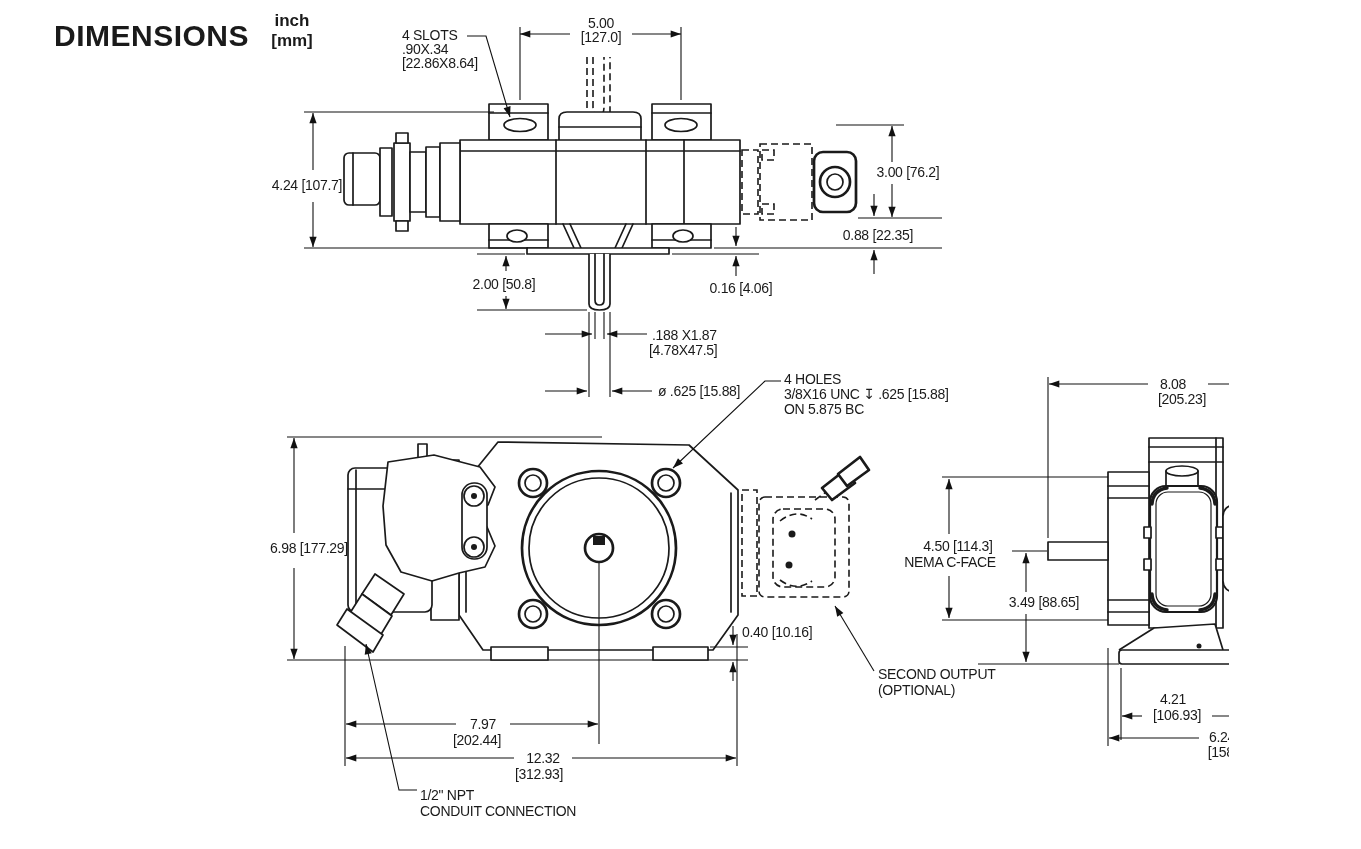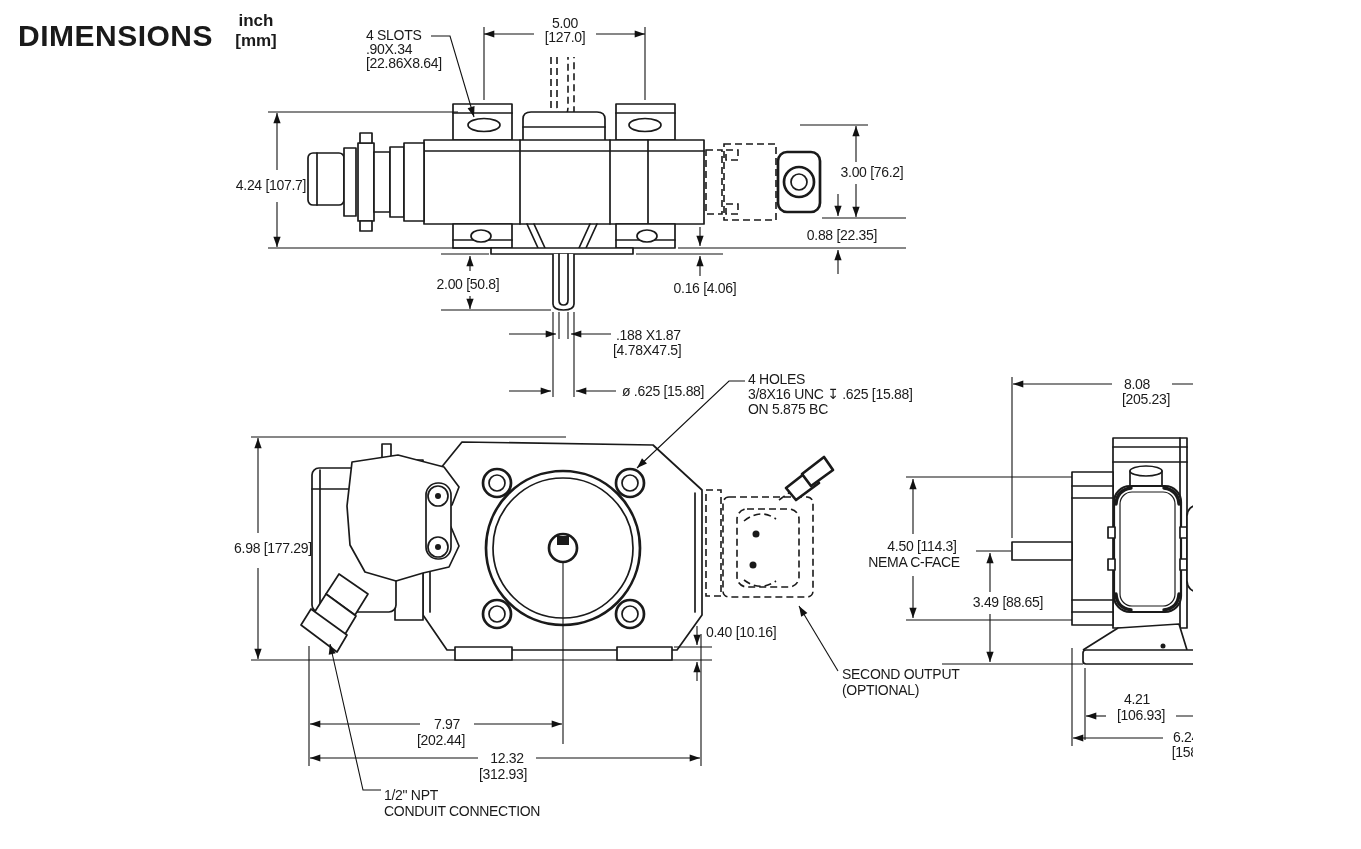--- a/index.html
+++ b/index.html
@@ -1,16 +1,16 @@
 <!DOCTYPE html>
 <html><head>
 <meta charset="utf-8">
 <style>
   html,body{margin:0;padding:0;background:#ffffff;}
-  .page{position:relative;width:1193px;height:849px;background:#ffffff;overflow:hidden;}
+  .page{position:relative;width:1193px;height:849px;background:#ffffff;overflow:hidden;margin-left:36px;}
   svg{display:block;}
   .t{font-family:"Liberation Sans","DejaVu Sans",sans-serif;font-size:14px;fill:#1a1a1a;letter-spacing:-0.3px;}
   .title{font-family:"Liberation Sans","DejaVu Sans",sans-serif;font-size:30px;font-weight:bold;fill:#1a1a1a;letter-spacing:0.5px;}
   .units{font-family:"Liberation Sans","DejaVu Sans",sans-serif;font-size:17px;font-weight:bold;fill:#1a1a1a;}
   .obj{fill:none;stroke:#1a1a1a;stroke-width:1.7;stroke-linejoin:round;stroke-linecap:round;}
   .obj2{fill:none;stroke:#1a1a1a;stroke-width:2.7;stroke-linejoin:round;stroke-linecap:round;}
   .objw{fill:#ffffff;stroke:#1a1a1a;stroke-width:1.7;stroke-linejoin:round;}
   .objw2{fill:#ffffff;stroke:#1a1a1a;stroke-width:2.7;stroke-linejoin:round;}
   .hid{fill:none;stroke:#1a1a1a;stroke-width:1.6;stroke-dasharray:7 4;stroke-linecap:butt;}
   .dim{fill:none;stroke:#111111;stroke-width:1.1;stroke-linecap:butt;}

